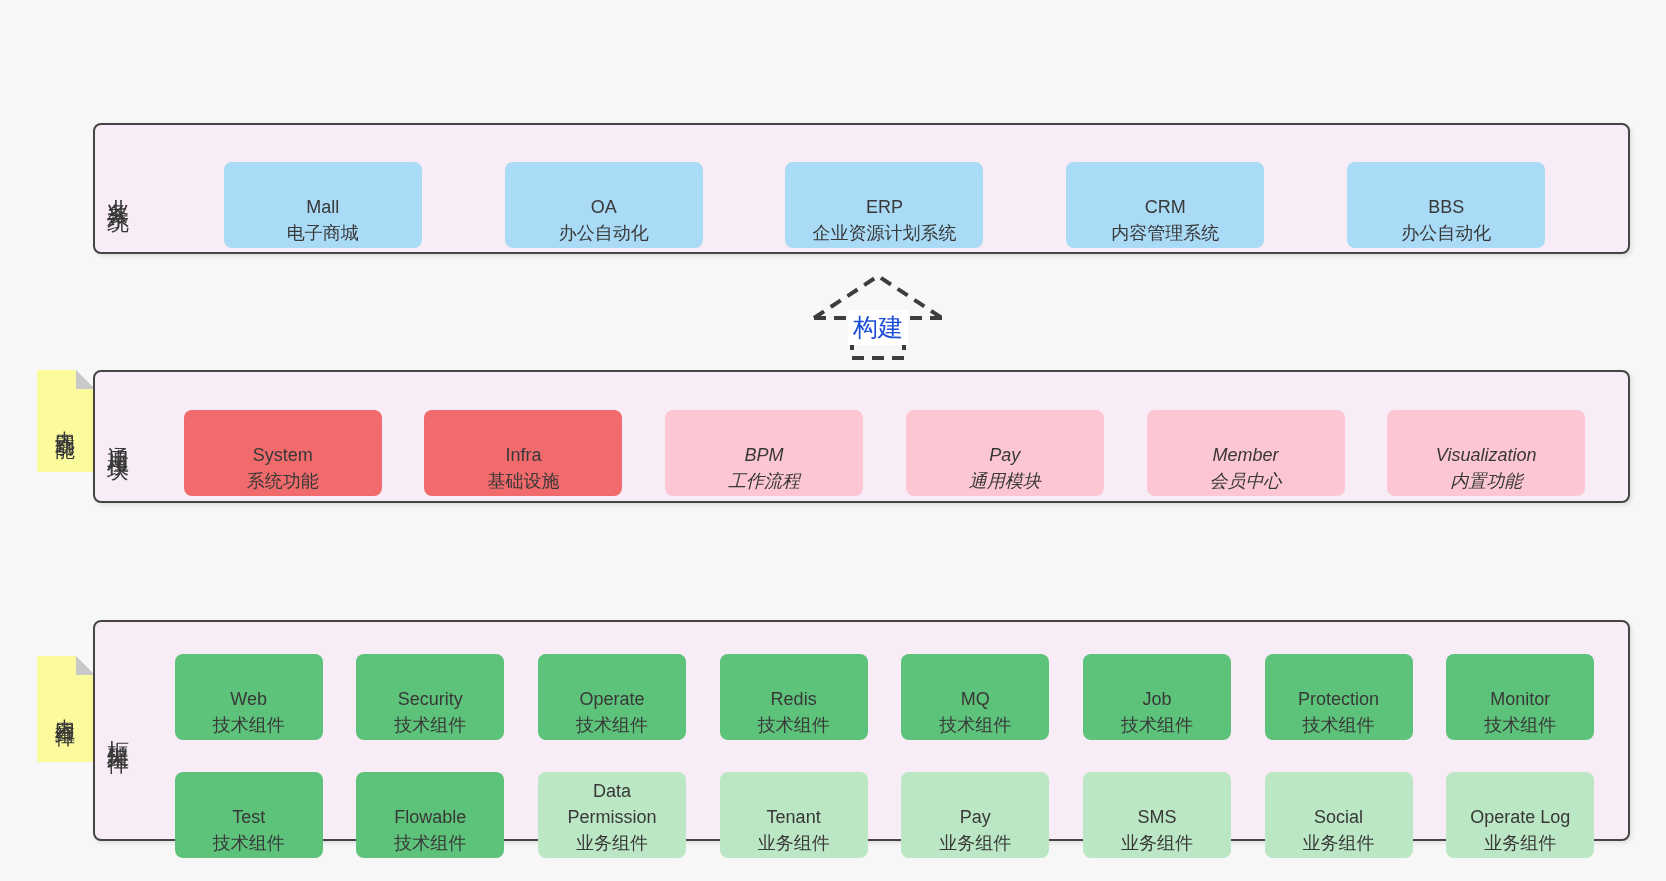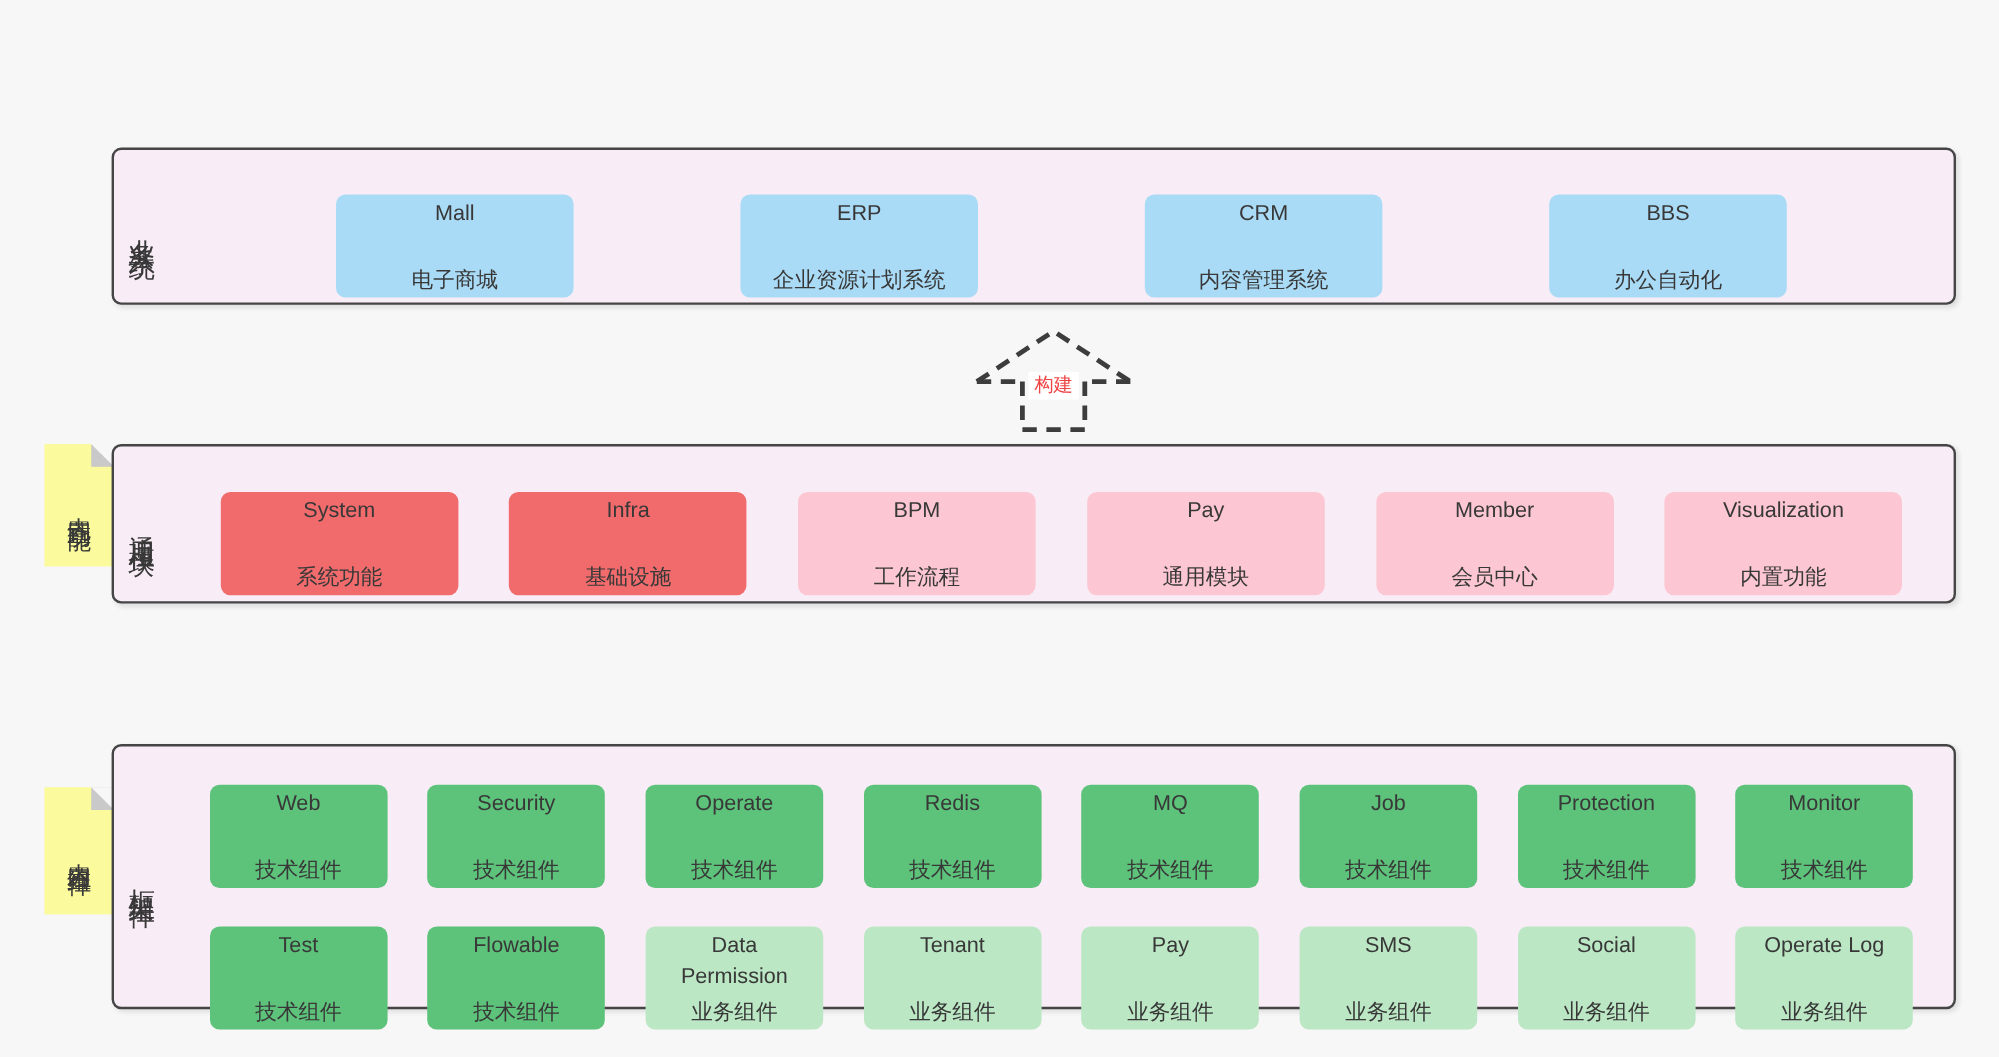--- a/index.html
+++ b/index.html
@@ -58,33 +58,33 @@
     justify-content: space-evenly;
   }
 
   
   .box {
     height: 86px;
     border-radius: 8px;
     display: flex;
     flex-direction: column;
     align-items: center;
-    justify-content: space-between;
+    justify-content: flex-end;
     text-align: center;
     font-size: 18px;
     line-height: 26px;
     padding: 2px 8px;
     box-sizing: border-box;
     margin-top: 32px;
   }
   .box.wide   { width: 198px; }
   .box.narrow { width: 148px; }
   .box.blue        { background: #aadbf6; }
   .box.red         { background: #f16b6c; }
-  .box.pink        { background: #fcc7d2; }
+  .box.pink        { background: #fcc7d2; font-style: italic; }
   .box.green       { background: #5dc27a; }
   .box.green-light { background: #bbe7c4; }
   .box-title, .box-sub { width: 100%; }
 
   
   .note {
     position: absolute;
     left: 37px;
     width: 58px;
     background: #fbfb9d;
@@ -124,22 +124,22 @@
     stroke-width: 4;
     stroke-dasharray: 12 8;
   }
   .arrow-label {
     position: absolute;
     left: 50%;
     top: 40px;
     transform: translateX(-50%);
     background: #ffffff;
     padding: 1px 5px;
-    font-size: 16px;
-    color: #ef4444;
+    font-size: 25px;
+    color: #1d4ed8;
     white-space: nowrap;
   }
 
   .b1 { top: 123px; height: 131px; }
   .b2 { top: 370px; height: 133px; }
   .b3 { top: 620px; height: 221px; }
   .a1 { left: 808px; top: 270px; }
   .a2 { left: 823px; top: 516px; }
   .n1 { top: 370px; height: 102px; }
   .n2 { top: 656px; height: 106px; }
@@ -157,20 +157,24 @@
   </div>
 
   <div class="band b1">
     <div class="band-label">业务系统</div>
     <div class="band-boxes">
       <div class="box wide blue">
         <div class="box-title">Mall</div>
         <div class="box-sub">电子商城</div>
       </div>
       <div class="box wide blue">
+        <div class="box-title">OA</div>
+        <div class="box-sub">办公自动化</div>
+      </div>
+      <div class="box wide blue">
         <div class="box-title">ERP</div>
         <div class="box-sub">企业资源计划系统</div>
       </div>
       <div class="box wide blue">
         <div class="box-title">CRM</div>
         <div class="box-sub">内容管理系统</div>
       </div>
       <div class="box wide blue">
         <div class="box-title">BBS</div>
         <div class="box-sub">办公自动化</div>

